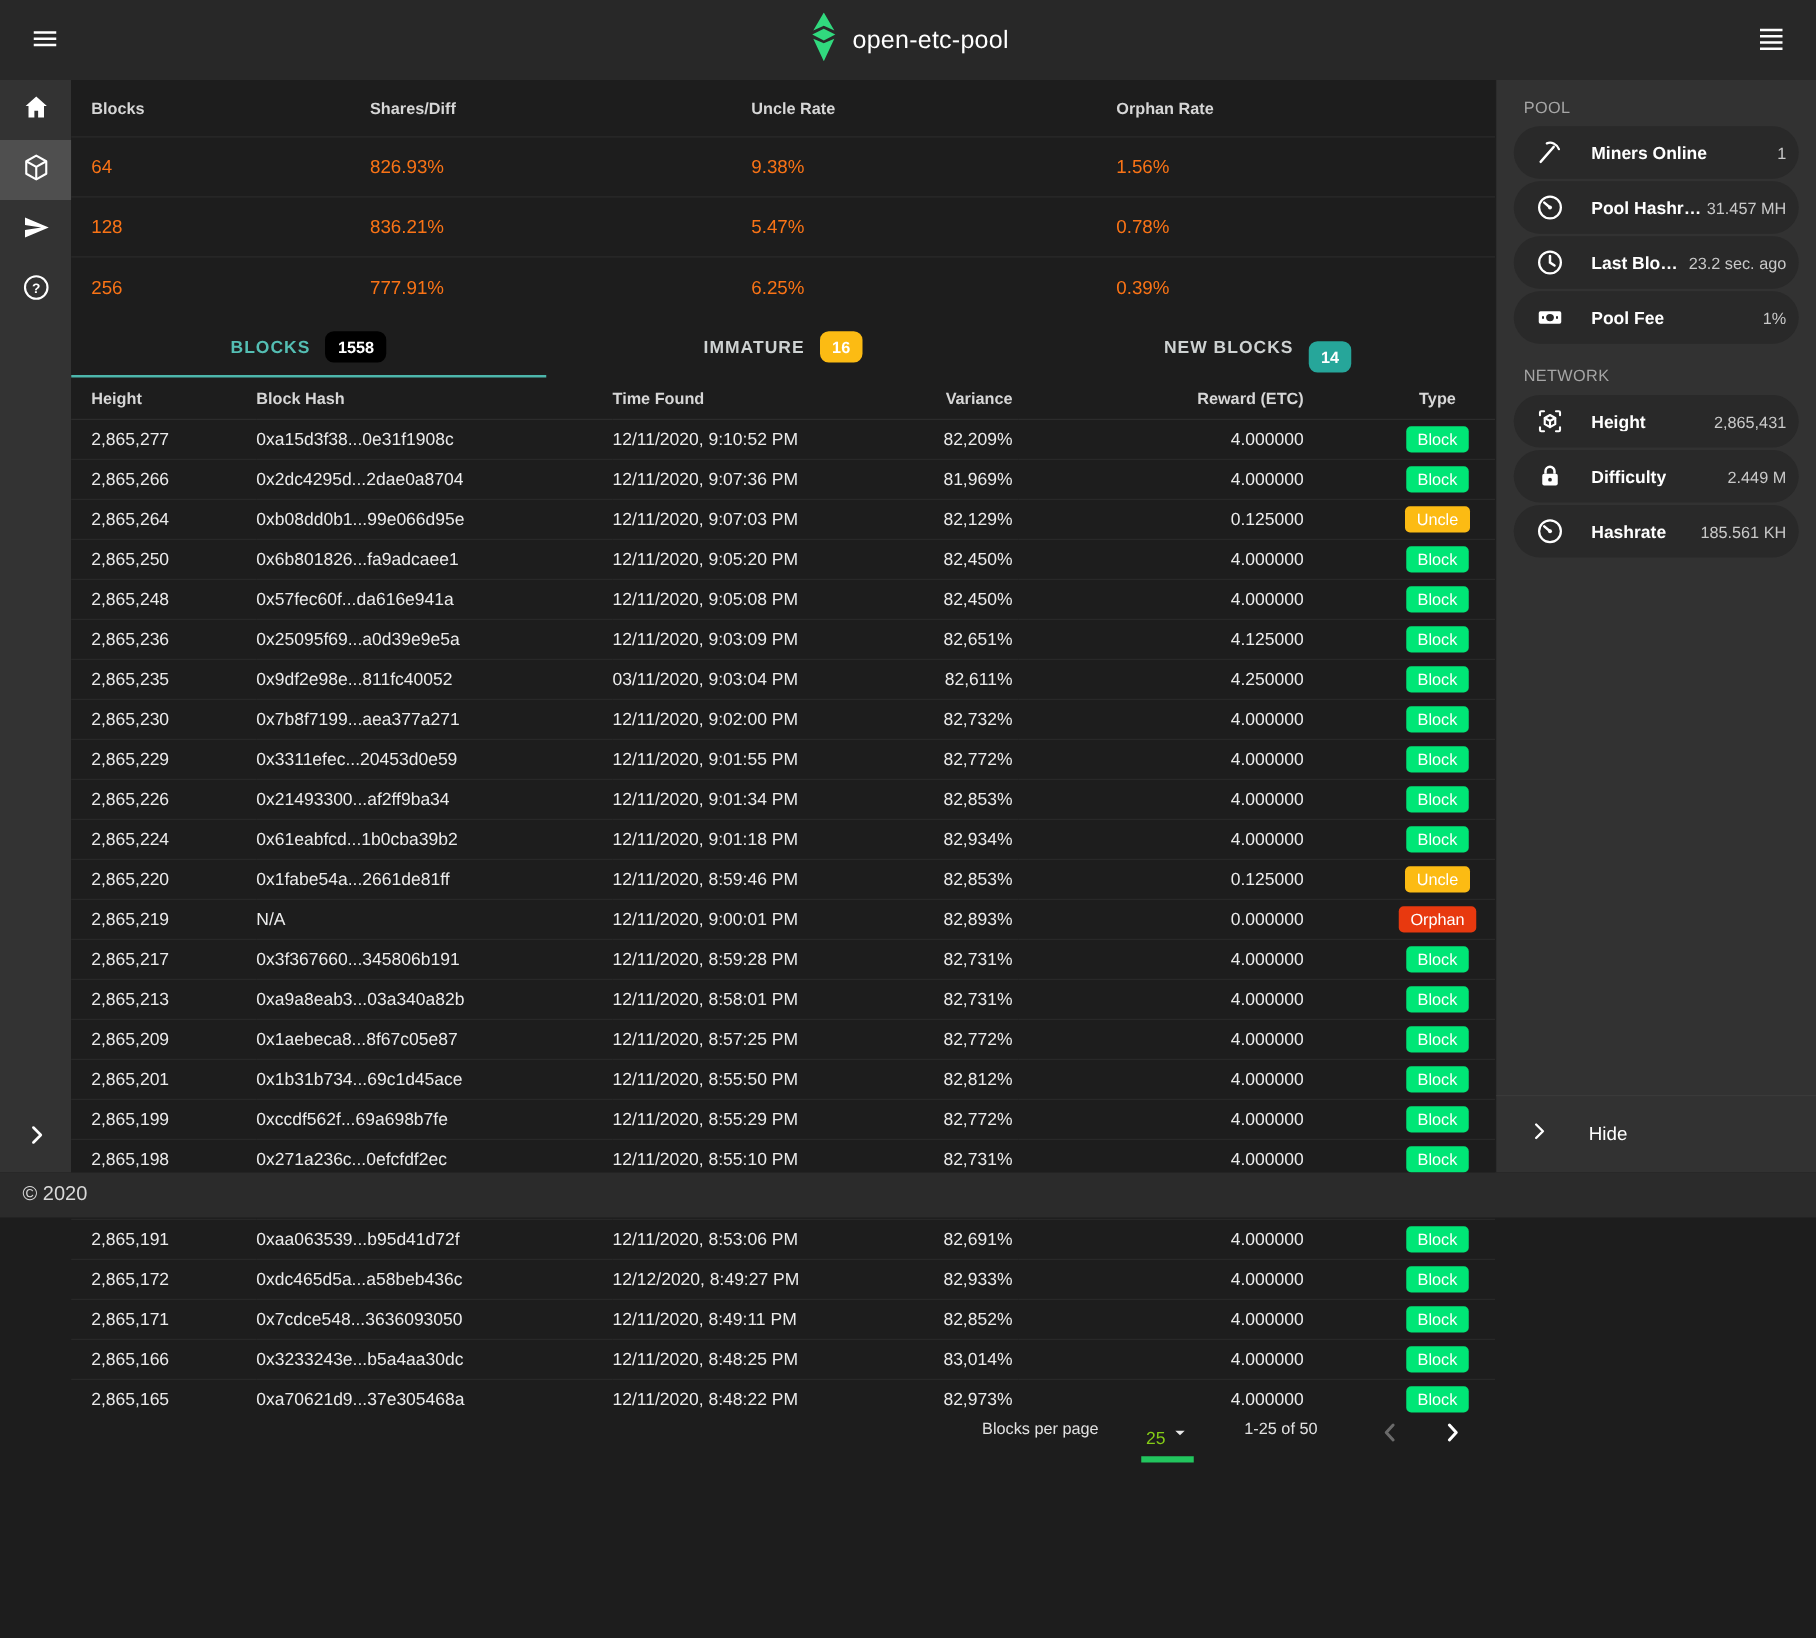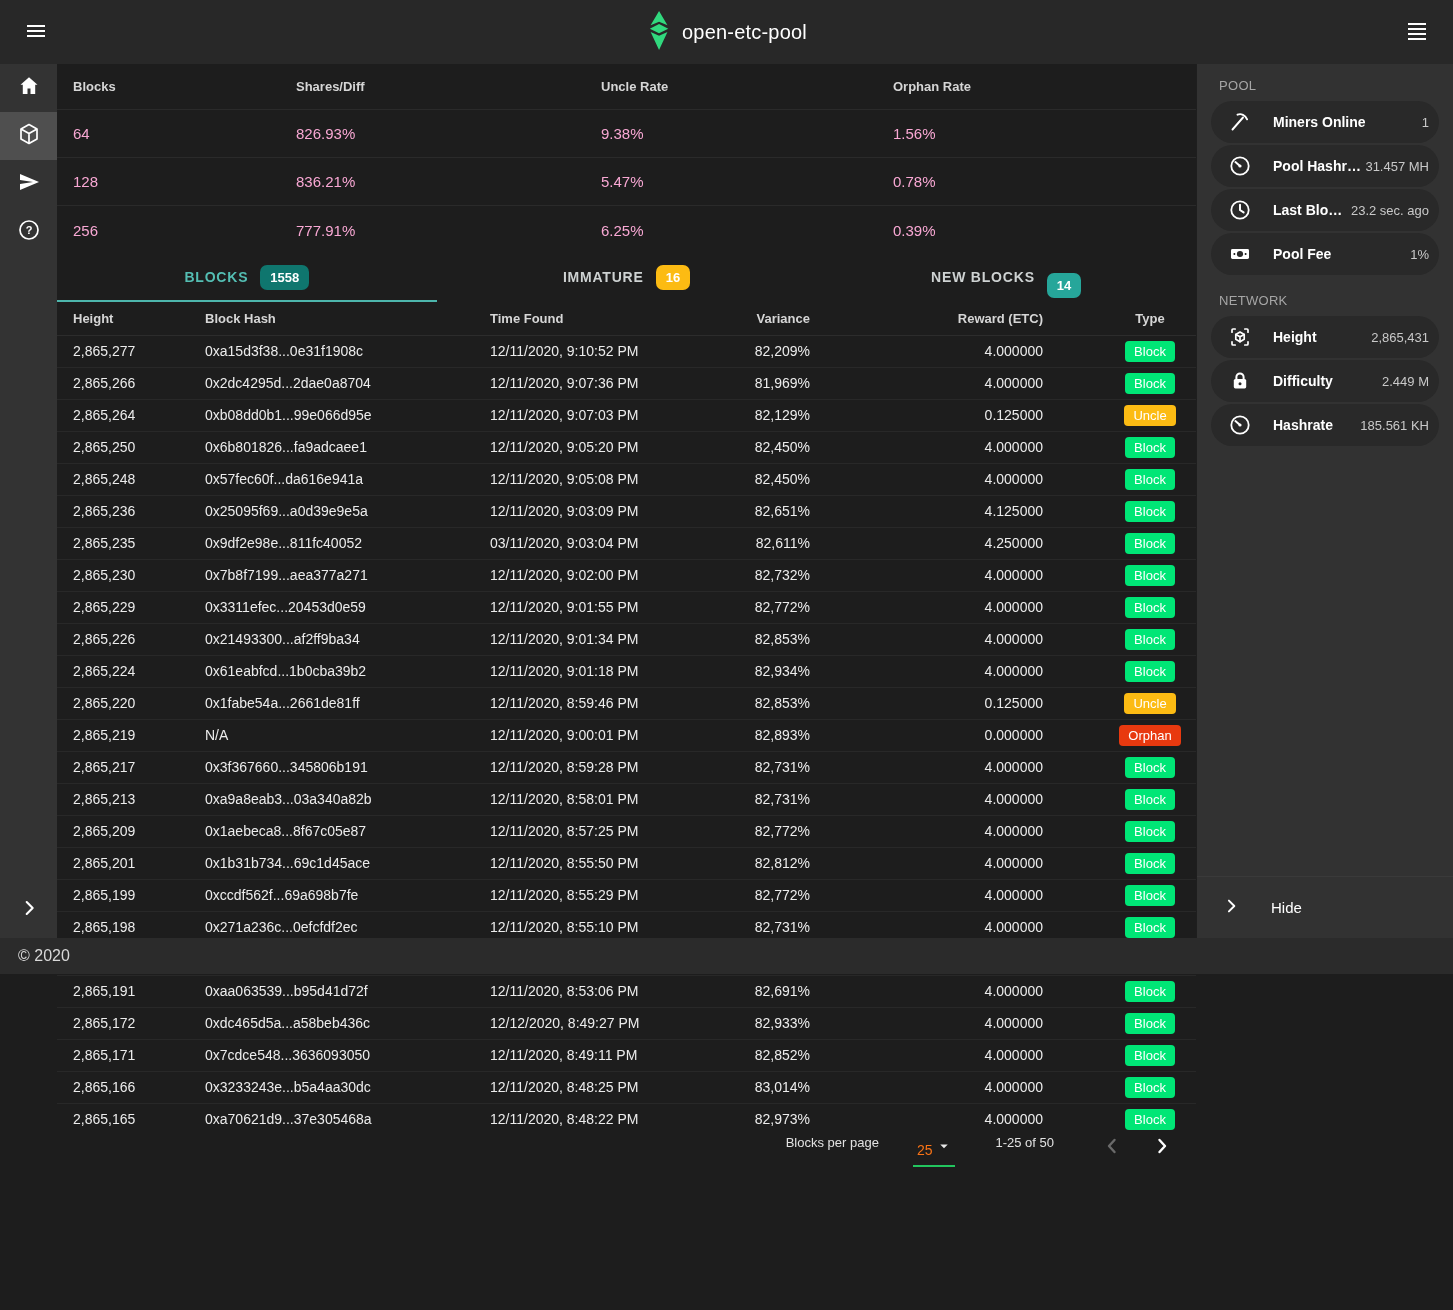--- a/index.html
+++ b/index.html
@@ -36,21 +36,21 @@
   .rail-item { height:48px; display:flex; align-items:center; justify-content:center; cursor:pointer; }
   .rail-item.active { background:#4f4f4f; }
   .rail-expand { margin-top:auto; height:56px; display:flex; align-items:center; justify-content:center; cursor:pointer; }
 
   
   .main { flex:1; min-width:0; background:#1d1d1d; display:flex; flex-direction:column; }
 
   .stats-row {
     display:grid; grid-template-columns:223px 305px 292px 1fr;
     align-items:center; padding:0 16px; height:48px;
-    border-bottom:1px solid #2a2a2a; color:#f9a8d4; font-size:15px;
+    border-bottom:1px solid #2a2a2a; color:#f97316; font-size:15px;
   }
   .stats-row.header { height:46px; font-size:13px; font-weight:bold; color:#d6d6d6; }
   #stats-body .stats-row:last-child { border-bottom:none; }
 
   .tabs { height:48px; display:flex; flex:0 0 48px; }
   .tab {
     flex:1; display:flex; align-items:center; justify-content:center; gap:12px;
     text-transform:uppercase; font-size:14px; font-weight:bold; letter-spacing:0.8px;
     color:#ced2d2; cursor:pointer; border-bottom:2px solid transparent;
   }
@@ -78,22 +78,22 @@
     display:inline-block; min-width:30px; padding:3px 9px; border-radius:4px;
     color:#ffffff; font-size:13px; text-align:left;
   }
 
   .pagination {
     height:58px; flex:0 0 58px; display:flex; align-items:flex-start;
     justify-content:flex-end; padding-right:22px; color:#e2e2e2; font-size:13px;
   }
   .pp-select {
     margin-left:34px; display:flex; align-items:flex-end; gap:3px;
-    border-bottom:2px solid #22c55e; padding:2px 2px 7px 4px; cursor:pointer;
-    color:#f97316; font-size:14px;
+    border-bottom:5px solid #22c55e; padding:2px 2px 7px 4px; cursor:pointer;
+    color:#84cc16; font-size:14px;
   }
   .pp-range { margin-left:40px; }
   .pp-nav { width:24px; height:24px; display:flex; align-items:center; justify-content:center; }
   .pp-prev { margin-left:46px; color:#6a6a6a; }
   .pp-next { margin-left:26px; color:#ffffff; cursor:pointer; }
 
   
   .right-panel {
     flex:0 0 257px; width:257px; background:#323232; border-left:1px solid #1e1e1e;
     display:flex; flex-direction:column;
@@ -221,21 +221,21 @@
               <span>777.91%</span>
     <span>6.25%</span>
               <span>0.39%</span>
   </div>
 </div>
       </section>
 
       <div class="tabs" id="tabs">
   <div class="tab active">
     <span class="tab-label">BLOCKS</span>
-    <span class="tab-badge" style="background: #0f766e;">1558</span>
+    <span class="tab-badge" style="background: #000000;">1558</span>
   </div>
 
   <div class="tab">
     <span class="tab-label">IMMATURE</span>
     <span class="tab-badge" style="background: rgb(252, 187, 19);">16</span>
   </div>
 
   <div class="tab">
     <span class="tab-label">NEW BLOCKS</span>
     <span class="tab-badge" style="background: rgb(38, 166, 154); margin-top: 16px;">14</span>

